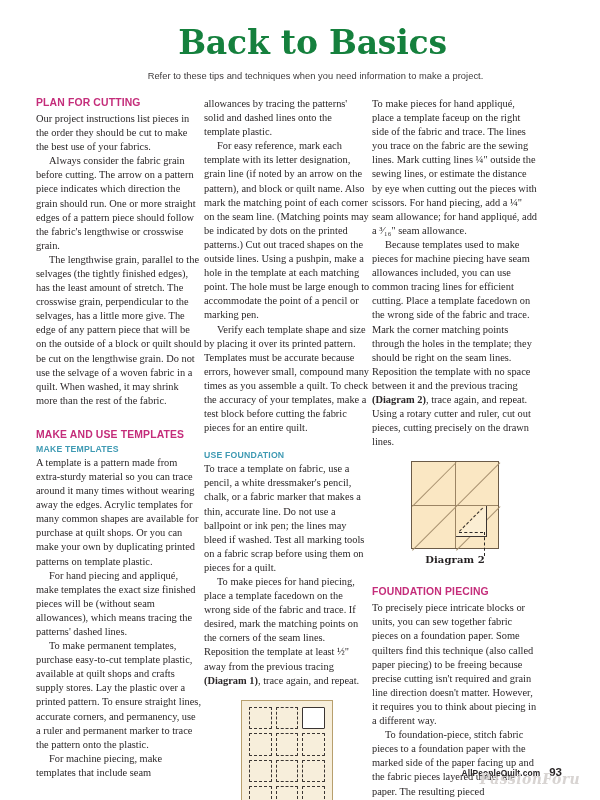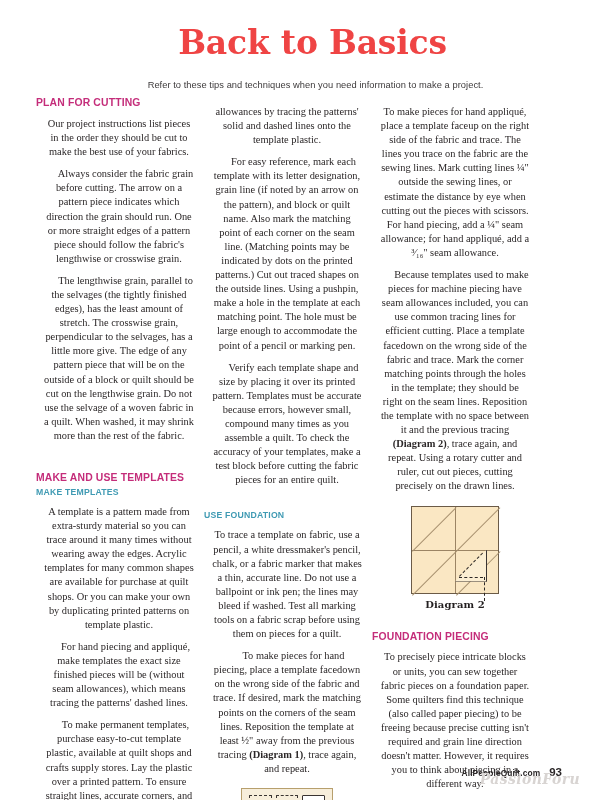--- a/index.html
+++ b/index.html
@@ -24,30 +24,30 @@
   
   .masthead {
     text-align: center;
     padding-top: 26px;
   }
   .page-title {
     font-family: "DejaVu Serif", serif;
     font-weight: 700;
     font-size: 33px;
     letter-spacing: -0.2px;
-    color: #ef4444;
+    color: #15803d;
     line-height: 1;
     margin: 0;
     padding-left: 25px;
   }
   .page-subtitle {
     font-family: "Liberation Sans", sans-serif;
     font-size: 9.3px;
     color: #3d3a3b;
-    margin: 21px 0 0 0;
+    margin: 12px 0 0 0;
     letter-spacing: 0.05px;
     padding-left: 31px;
   }
 
   
   .columns {
     position: absolute;
     top: 97px;
     left: 36px;
     right: 36px;
@@ -82,22 +82,22 @@
   }
   .spacer-lg { height: 21px; }
   .spacer-md { height: 15px; }
 
   
   p.body {
     font-family: "Liberation Serif", serif;
     font-size: 10.4px;
     line-height: 14.1px;
     color: #2b2728;
-    margin: 8px;
-    text-align: center;
+    margin: 0;
+    text-align: left;
     hyphens: none;
   }
   p.body + p.body { text-indent: 13px; }
   p.body.noindent { text-indent: 0; }
   b.dg { font-weight: 700; }
 
   
   .fig { margin-top: 12px; }
   .fig-caption {
     font-family: "DejaVu Serif", serif;
@@ -242,20 +242,21 @@
       </section>
 
       <div class="spacer-lg"></div>
 
       <section>
         <h2 class="h-major">MAKE AND USE TEMPLATES</h2>
         <h3 class="h-minor">MAKE TEMPLATES</h3>
         <p class="body noindent">A template is a pattern made from extra-sturdy material so you can trace around it many times without wearing away the edges. Acrylic templates for many common shapes are available for purchase at quilt shops. Or you can make your own by duplicating printed patterns on template plastic.</p>
         <p class="body">For hand piecing and appliqué, make templates the exact size finished pieces will be (without seam allowances), which means tracing the patterns' dashed lines.</p>
         <p class="body">To make permanent templates, purchase easy-to-cut template plastic, available at quilt shops and crafts supply stores. Lay the plastic over a printed pattern. To ensure straight lines, accurate corners, and permanency, use a ruler and permanent marker to trace the pattern onto the plastic.</p>
+        <p class="body">For machine piecing, make templates that include seam</p>
       </section>
 
     </div>
 
     <div class="col">
 
       <section>
         <p class="body noindent">allowances by tracing the patterns' solid and dashed lines onto the template plastic.</p>
         <p class="body">For easy reference, mark each template with its letter designation, grain line (if noted by an arrow on the pattern), and block or quilt name. Also mark the matching point of each corner on the seam line. (Matching points may be indicated by dots on the printed patterns.) Cut out traced shapes on the outside lines. Using a pushpin, make a hole in the template at each matching point. The hole must be large enough to accommodate the point of a pencil or marking pen.</p>
         <p class="body">Verify each template shape and size by placing it over its printed pattern. Templates must be accurate because errors, however small, compound many times as you assemble a quilt. To check the accuracy of your templates, make a test block before cutting the fabric pieces for an entire quilt.</p>

